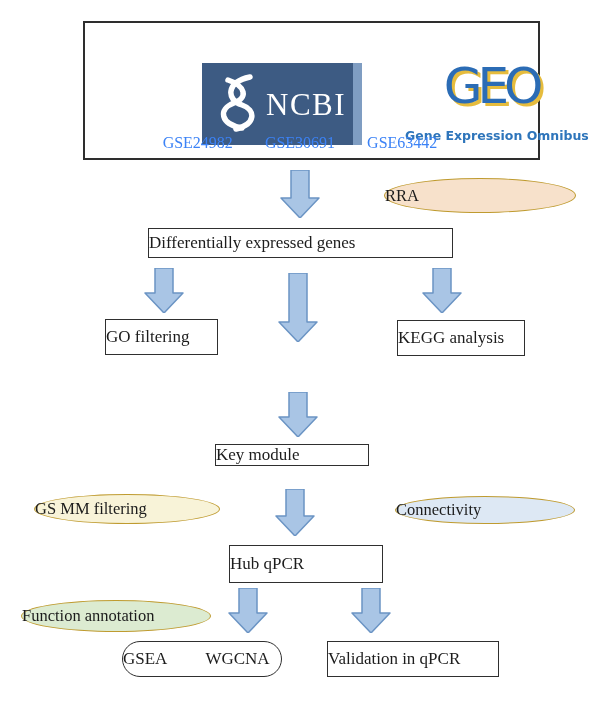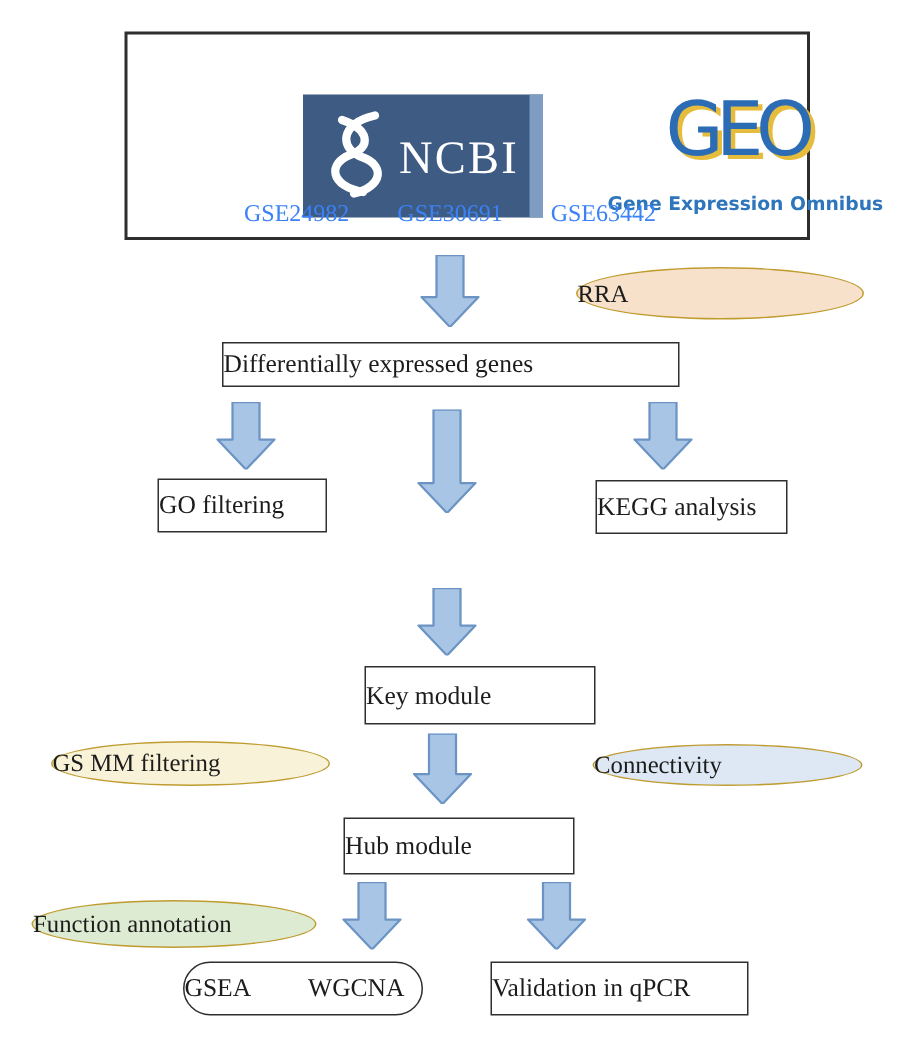--- a/index.html
+++ b/index.html
@@ -117,37 +117,37 @@
     <span>GO filtering</span>
   </div>
   <div class="node" style="left:397px;top:320px;width:128px;height:36px">
     <span>KEGG analysis</span>
   </div>
 
   <svg class="block-arrow" style="left:278px;top:392px" width="40" height="45">
     <polygon points="11,0 29,0 29,25 39,25 20,45 1,25 11,25"></polygon>
   </svg>
 
-  <div class="node" style="left:243px;top:444px;width:154px;height:39px">
+  <div class="node" style="left:215px;top:444px;width:154px;height:22px">
     <span>Key module</span>
   </div>
 
   <div class="ellipse gsmm-ellipse" style="left:34px;top:494px;width:186px;height:30px">
     <span>GS MM filtering</span>
   </div>
   <div class="ellipse connectivity-ellipse" style="left:395px;top:496px;width:180px;height:28px">
     <span>Connectivity</span>
   </div>
 
   <svg class="block-arrow" style="left:275px;top:489px" width="40" height="47">
     <polygon points="11,0 29,0 29,27 39,27 20,47 1,27 11,27"></polygon>
   </svg>
 
   <div class="node" style="left:229px;top:545px;width:154px;height:38px">
-    <span>Hub module</span>
+    <span>Hub qPCR</span>
   </div>
 
   <div class="ellipse function-ellipse" style="left:21px;top:600px;width:190px;height:32px">
     <span>Function annotation</span>
   </div>
 
   <svg class="block-arrow" style="left:228px;top:588px" width="40" height="45">
     <polygon points="11,0 29,0 29,25 39,25 20,45 1,25 11,25"></polygon>
   </svg>
   <svg class="block-arrow" style="left:351px;top:588px" width="40" height="45">

